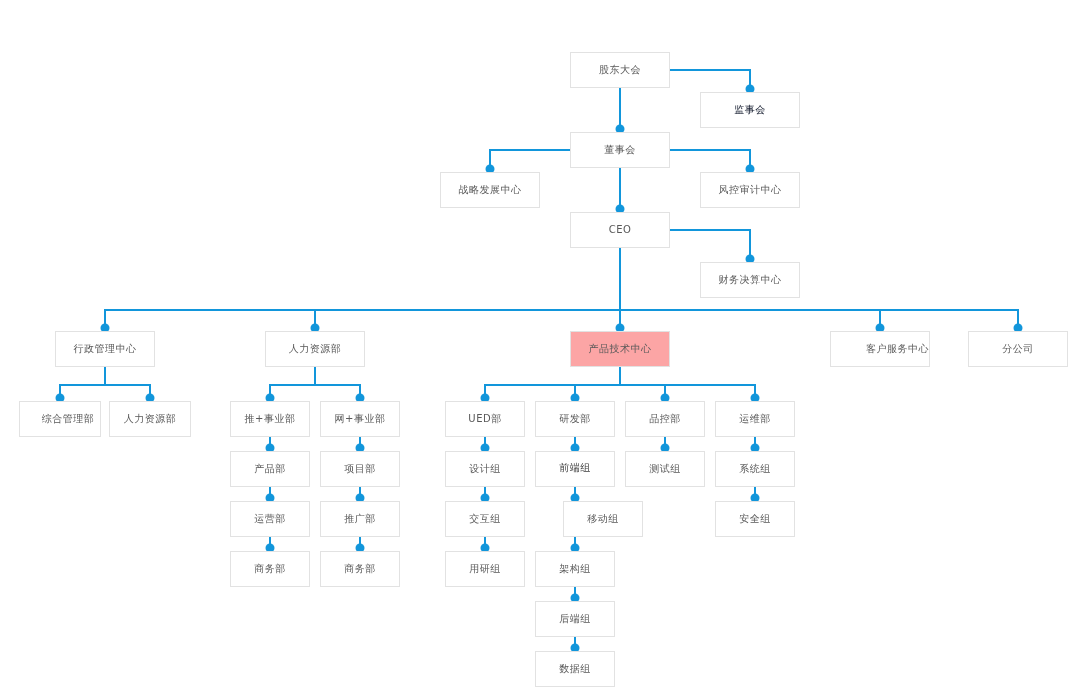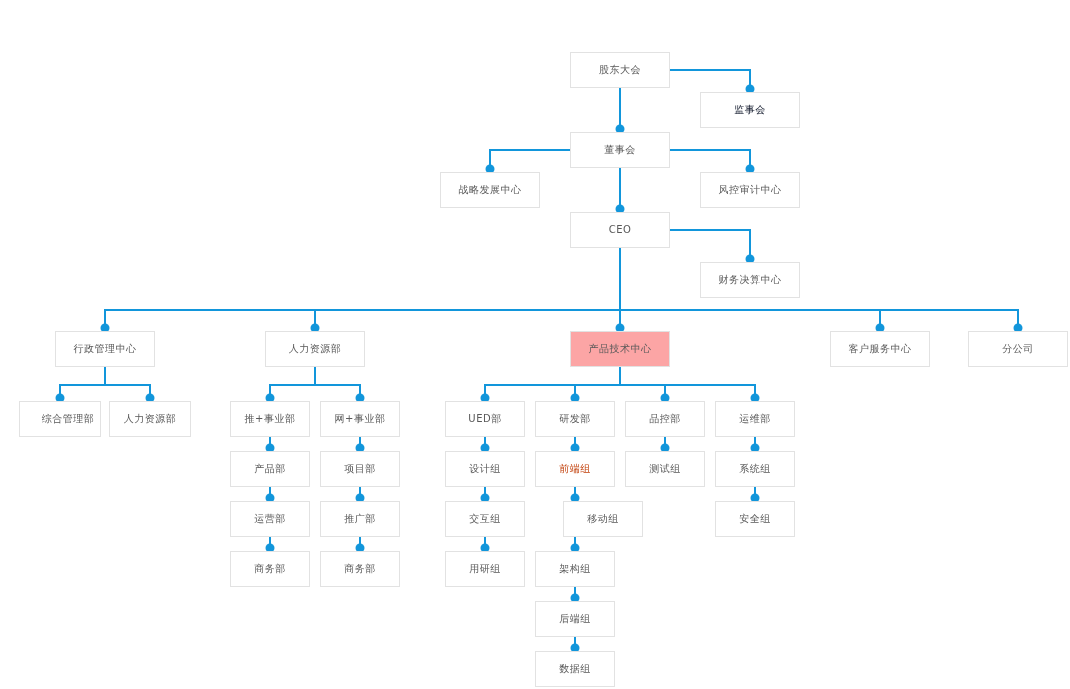--- a/index.html
+++ b/index.html
@@ -155,21 +155,21 @@
       </div>
       <div class="org-node" style="left: 55px; top: 331px; width: 100px; height: 36px; border-color: rgb(226, 226, 226); background: rgb(255, 255, 255);">
         <span style="color: rgb(89, 89, 89);">行政管理中心</span>
       </div>
       <div class="org-node" style="left: 265px; top: 331px; width: 100px; height: 36px; border-color: rgb(226, 226, 226); background: rgb(255, 255, 255);">
         <span style="color: rgb(89, 89, 89);">人力资源部</span>
       </div>
       <div class="org-node" style="left: 570px; top: 331px; width: 100px; height: 36px; border-color: rgb(226, 226, 226); background: #fca5a5;">
         <span style="color: rgb(89, 89, 89);">产品技术中心</span>
       </div>
-      <div class="org-node" style="left: 830px; top: 331px; width: 100px; height: 36px; border-color: rgb(226, 226, 226); background: rgb(255, 255, 255);">
+      <div class="org-node" style="left: 830px; top: 331px; width: 100px; height: 36px; border-color: rgb(226, 226, 226); background: rgb(255, 255, 255); justify-content: flex-end;">
         <span style="color: rgb(89, 89, 89);">客户服务中心</span>
       </div>
       <div class="org-node" style="left: 968px; top: 331px; width: 100px; height: 36px; border-color: rgb(226, 226, 226); background: rgb(255, 255, 255);">
         <span style="color: rgb(89, 89, 89);">分公司</span>
       </div>
       <div class="org-node" style="left: 19px; top: 401px; width: 82px; height: 36px; border-color: rgb(226, 226, 226); background: rgb(255, 255, 255); padding-left: 16px;">
         <span style="color: rgb(89, 89, 89);">综合管理部</span>
       </div>
       <div class="org-node" style="left: 109px; top: 401px; width: 82px; height: 36px; border-color: rgb(226, 226, 226); background: rgb(255, 255, 255);">
         <span style="color: rgb(89, 89, 89);">人力资源部</span>
@@ -213,21 +213,21 @@
       <div class="org-node" style="left: 445px; top: 451px; width: 80px; height: 36px; border-color: rgb(226, 226, 226); background: rgb(255, 255, 255);">
         <span style="color: rgb(89, 89, 89);">设计组</span>
       </div>
       <div class="org-node" style="left: 445px; top: 501px; width: 80px; height: 36px; border-color: rgb(226, 226, 226); background: rgb(255, 255, 255);">
         <span style="color: rgb(89, 89, 89);">交互组</span>
       </div>
       <div class="org-node" style="left: 445px; top: 551px; width: 80px; height: 36px; border-color: rgb(226, 226, 226); background: rgb(255, 255, 255);">
         <span style="color: rgb(89, 89, 89);">用研组</span>
       </div>
       <div class="org-node" style="left: 535px; top: 451px; width: 80px; height: 36px; border-color: rgb(226, 226, 226); background: rgb(255, 255, 255);">
-        <span style="color: #c2410c;">前端组</span>
+        <span style="color: #404040; font-family: Liberation Mono, monospace;">前端组</span>
       </div>
       <div class="org-node" style="left: 563px; top: 501px; width: 80px; height: 36px; border-color: rgb(226, 226, 226); background: rgb(255, 255, 255);">
         <span style="color: rgb(89, 89, 89);">移动组</span>
       </div>
       <div class="org-node" style="left: 535px; top: 551px; width: 80px; height: 36px; border-color: rgb(226, 226, 226); background: rgb(255, 255, 255);">
         <span style="color: rgb(89, 89, 89);">架构组</span>
       </div>
       <div class="org-node" style="left: 535px; top: 601px; width: 80px; height: 36px; border-color: rgb(226, 226, 226); background: rgb(255, 255, 255);">
         <span style="color: rgb(89, 89, 89);">后端组</span>
       </div>

